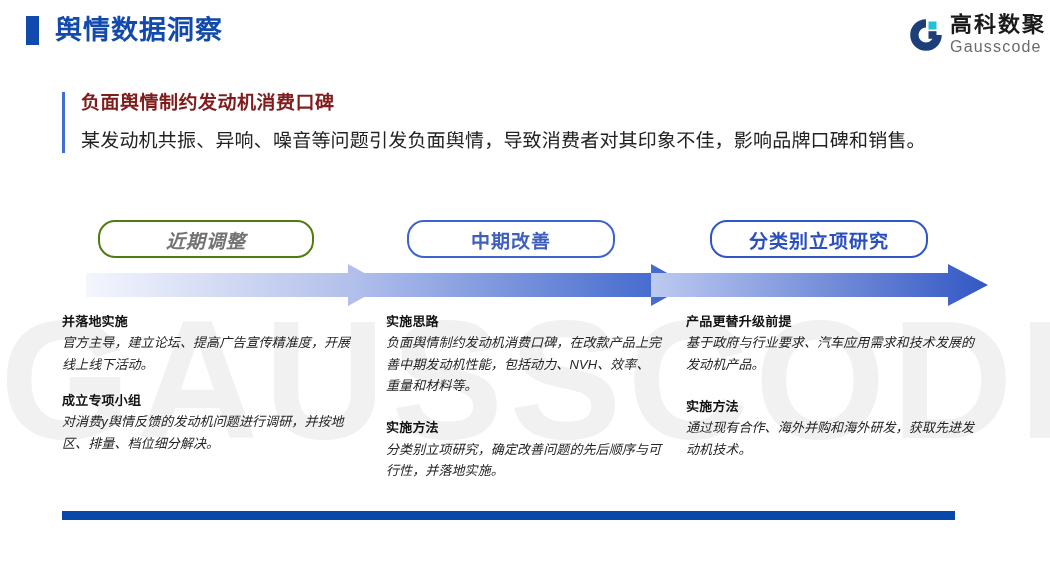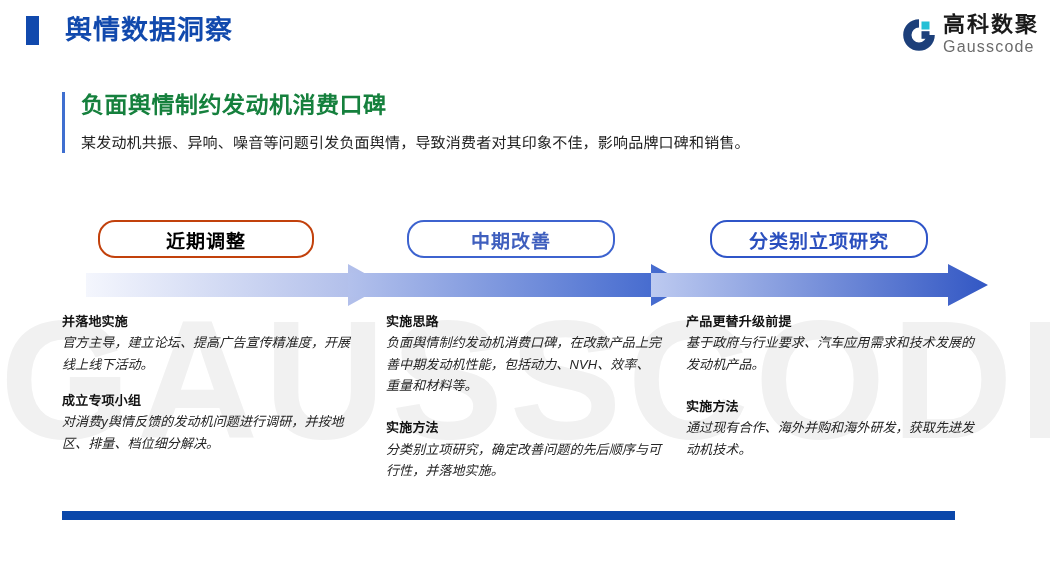--- a/index.html
+++ b/index.html
@@ -48,39 +48,39 @@
     width: 1050px;
     height: 72px;
     z-index: 3;
   }
   .header-title-wrap {
     position: absolute;
     left: 26px;
     top: 16px;
     display: flex;
     align-items: center;
-    gap: 26px;
+    gap: 16px;
   }
   .header-marker {
     width: 13px;
     height: 29px;
     background: #1149ad;
   }
   .header-title {
     font-size: 27px;
     font-weight: bold;
     color: #1149ad;
     letter-spacing: 1px;
     line-height: 1;
   }
 
   
   .logo {
     position: absolute;
-    right: 11px;
+    right: 4px;
     top: 14px;
     display: flex;
     align-items: center;
     gap: 5px;
   }
   .logo-mark {
     position: relative;
     width: 38px;
     height: 38px;
     flex: 0 0 auto;
@@ -108,29 +108,29 @@
   .headline-block {
     position: absolute;
     left: 62px;
     top: 92px;
     width: 965px;
     z-index: 3;
     padding-left: 16px;
     border-left: 3px solid #3f6fd0;
   }
   .headline {
-    font-size: 23px;
-    font-weight: bold;
-    color: #15803d;
+    font-size: 19px;
+    font-weight: bold;
+    color: #7f1d1d;
     line-height: 1.2;
     letter-spacing: 0.5px;
   }
   .subheadline {
     margin-top: 13px;
-    font-size: 15px;
+    font-size: 19px;
     color: #222222;
     line-height: 1.35;
     letter-spacing: 0.2px;
   }
 
   
   .pill-row {
     position: absolute;
     left: 62px;
     top: 220px;
@@ -147,22 +147,23 @@
     display: flex;
     align-items: center;
     justify-content: center;
     font-size: 19px;
     font-weight: bold;
     letter-spacing: 1px;
   }
   .pill-1 {
     left: 36px;
     width: 212px;
-    border: 2px solid #c2410c;
-    color: #000000;
+    border: 2px solid #4d7c0f;
+    color: #737373;
+    font-style: italic;
   }
   .pill-2 {
     left: 345px;
     width: 204px;
     border: 2px solid #3d63cf;
     color: #3f5fbe;
   }
   .pill-3 {
     left: 648px;
     width: 214px;

